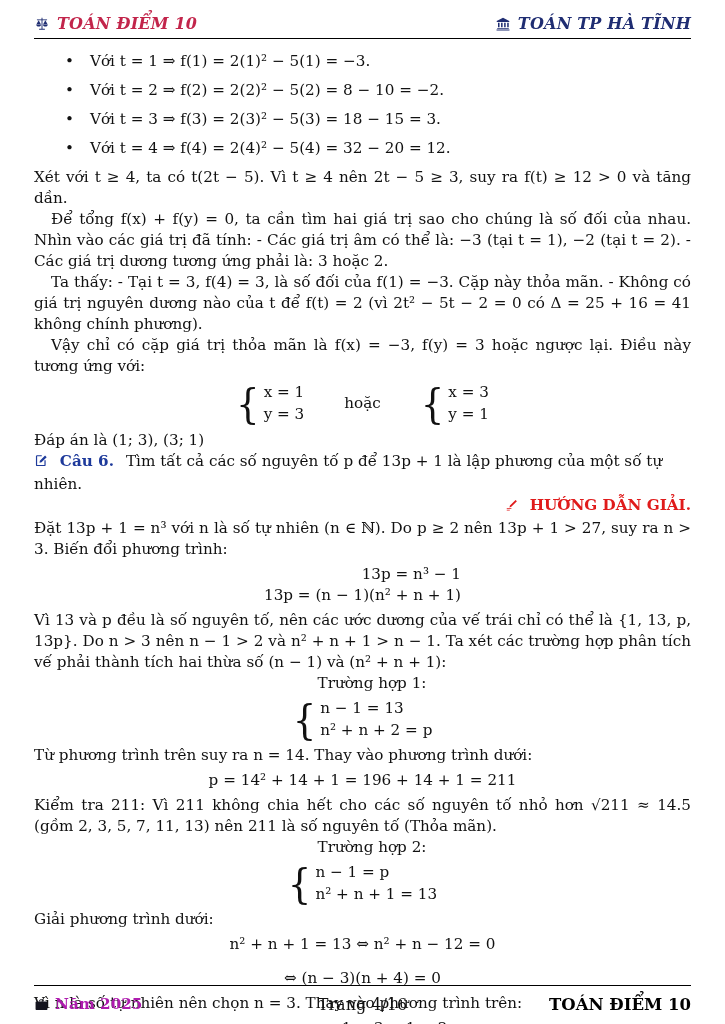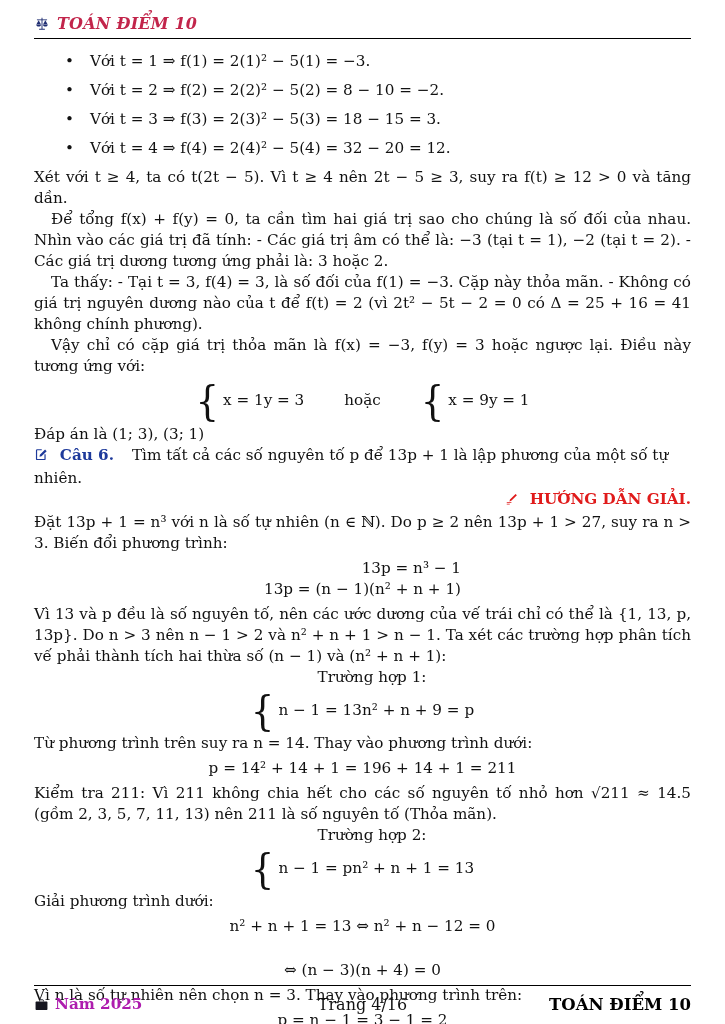--- a/index.html
+++ b/index.html
@@ -27,32 +27,32 @@
   .content p { margin:0; }
   p.indent { text-indent:17px; }
 
   .bullets { margin:12px 0 5px; }
   .bullet-item { position:relative; padding-left:56px; margin-bottom:8px; text-align:left; }
   .bullet-marker { position:absolute; left:31px; top:0; }
 
   .syswrap { display:flex; justify-content:center; align-items:center; gap:40px; margin:5px 0; }
   .cases { display:inline-flex; align-items:center; text-align:left; }
   .brace { font-size:37px; line-height:1; margin-right:4px; transform:scaleY(1.12); display:inline-block; }
-  .case-lines { display:inline-flex; line-height:21.5px;justify-content:space-between; }
+  .case-lines { display:inline-flex; flex-direction:column; line-height:21.5px;justify-content:space-between; }
 
   .display { text-align:center; margin:4px 0; }
   .inner-left { display:inline-block; text-align:right; }
   .eq-line { display:block; line-height:21px; }
-  .eq-gap { margin-bottom:23px; }
+  .eq-gap { margin-bottom:13px; }
 
   .answer { font-weight:normal; text-align:left; }
 
   .question { text-align:left; }
   .q-icon { color:var(--accent_blue,#1E3A9B); margin-right:6px; vertical-align:-2px; }
-  .q-label { color:var(--accent_blue,#1E3A9B); font-weight:bold; margin-right:18px; }
+  .q-label { color:var(--accent_blue,#1E3A9B); font-weight:bold; margin-right:12px; }
 
   .solution-heading { text-align:right; color:var(--accent_red,#E01B1B); font-weight:bold; }
   .s-icon { color:var(--accent_red,#E01B1B); margin-right:5px; vertical-align:-2px; }
 
   .th-label { font-weight:normal; text-align:center; padding-left:19px; }
 
   
   .footer {
     position:absolute; left:34px; right:34px; bottom:10px;
     border-top:1.4px solid #000; padding-top:9px;
@@ -76,20 +76,30 @@
           <path fill="currentColor" d="M11.3 2.5h1.4v16.7h3.6v1.6H7.7v-1.6h3.6V2.5z"></path>
           <path fill="currentColor" d="M4.4 5.1h15.2v1.3H4.4z"></path>
           <path fill="currentColor" d="M7 6.3 3.7 12.2h6.6L7 6.3z"></path>
           <path fill="currentColor" d="M3.3 12.6c0 1.8 1.6 3.1 3.7 3.1s3.7-1.3 3.7-3.1H3.3z"></path>
           <path fill="currentColor" d="M17 6.3l-3.3 5.9h6.6L17 6.3z"></path>
           <path fill="currentColor" d="M13.3 12.6c0 1.8 1.6 3.1 3.7 3.1s3.7-1.3 3.7-3.1h-7.4z"></path>
         </svg>
       </span>
       <span>TOÁN ĐIỂM 10</span>
     </div>
+    <div class="hgroup brand-right">
+      <span class="icon icon-navy">
+        <svg viewBox="0 0 24 24" width="16" height="16" aria-hidden="true">
+          <path fill="currentColor" d="M12 2.6 2.6 7.6v1.3h18.8V7.6L12 2.6z"></path>
+          <path fill="currentColor" d="M4.5 10h2.3v6.7H4.5zM9.1 10h2.3v6.7H9.1zM13.7 10H16v6.7h-2.3zM18.3 10h2.3v6.7h-2.3z"></path>
+          <path fill="currentColor" d="M3.3 17.9h17.4v1.4H3.3zM2.3 20.3h19.4v1.4H2.3z"></path>
+        </svg>
+      </span>
+      <span>TOÁN TP HÀ TĨNH</span>
+    </div>
   </div>
 
   <div class="content">
 
     <div class="bullets">
       <div class="bullet-item">
         <span class="bullet-marker">•</span>
         <span>Với t = 1 ⇒ f(1) = 2(1)² − 5(1) = −3.</span>
       </div>
       <div class="bullet-item">
@@ -116,21 +126,21 @@
         <span class="brace">{</span>
         <span class="case-lines">
           <span>x = 1</span>
           <span>y = 3</span>
         </span>
       </span>
       <span>hoặc</span>
       <span class="cases">
         <span class="brace">{</span>
         <span class="case-lines">
-          <span>x = 9</span>
+          <span>x = 3</span>
           <span>y = 1</span>
         </span>
       </span>
     </div>
 
     <p class="answer">Đáp án là (1; 3), (3; 1)</p>
 
     <p class="question">
       <span class="q-icon">
         <svg viewBox="0 0 24 24" width="15" height="15" style="display:inline-block" aria-hidden="true">
@@ -160,21 +170,21 @@
 
     <p>Vì 13 và p đều là số nguyên tố, nên các ước dương của vế trái chỉ có thể là {1, 13, p, 13p}. Do n &gt; 3 nên n − 1 &gt; 2 và n² + n + 1 &gt; n − 1. Ta xét các trường hợp phân tích vế phải thành tích hai thừa số (n − 1) và (n² + n + 1):</p>
 
     <p class="th-label">Trường hợp 1:</p>
 
     <div class="display">
       <span class="cases">
         <span class="brace">{</span>
         <span class="case-lines">
           <span>n − 1 = 13</span>
-          <span>n² + n + 9 = p</span>
+          <span>n² + n + 2 = p</span>
         </span>
       </span>
     </div>
 
     <p>Từ phương trình trên suy ra n = 14. Thay vào phương trình dưới:</p>
 
     <div class="display">p = 14² + 14 + 1 = 196 + 14 + 1 = 211</div>
 
     <p>Kiểm tra 211: Vì 211 không chia hết cho các số nguyên tố nhỏ hơn √211 ≈ 14.5 (gồm 2, 3, 5, 7, 11, 13) nên 211 là số nguyên tố (Thỏa mãn).</p>
 

